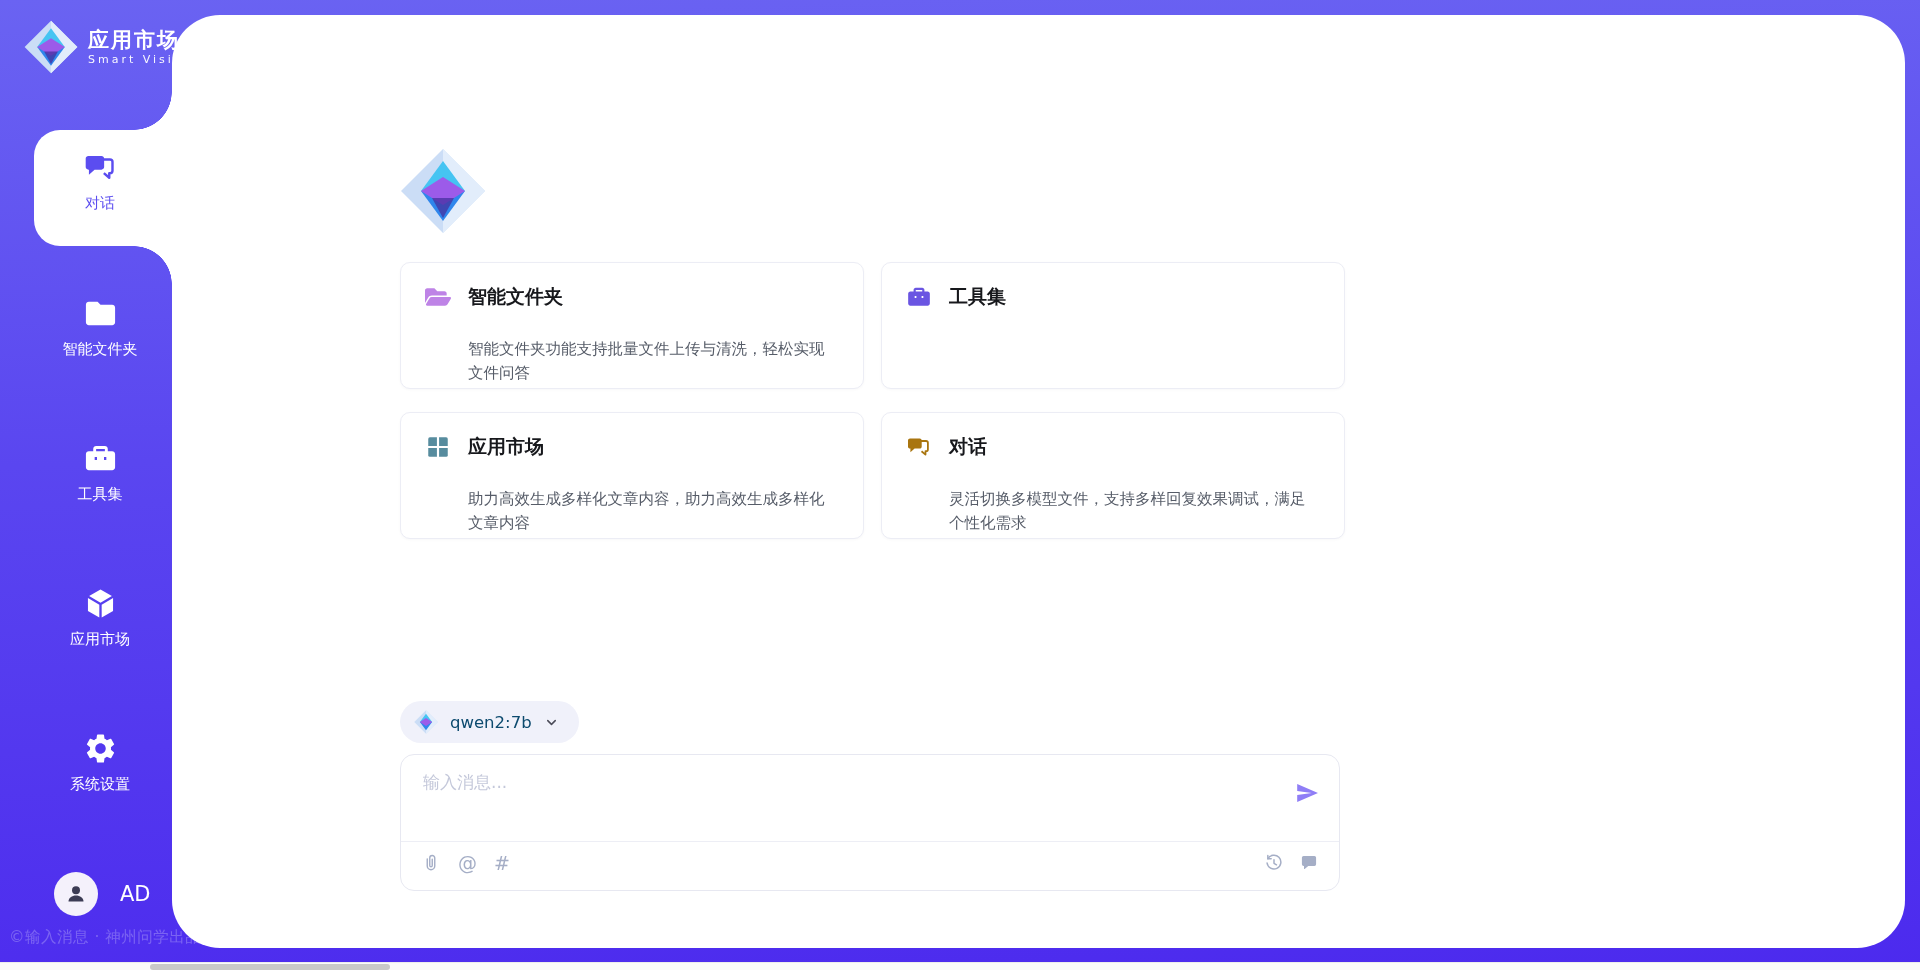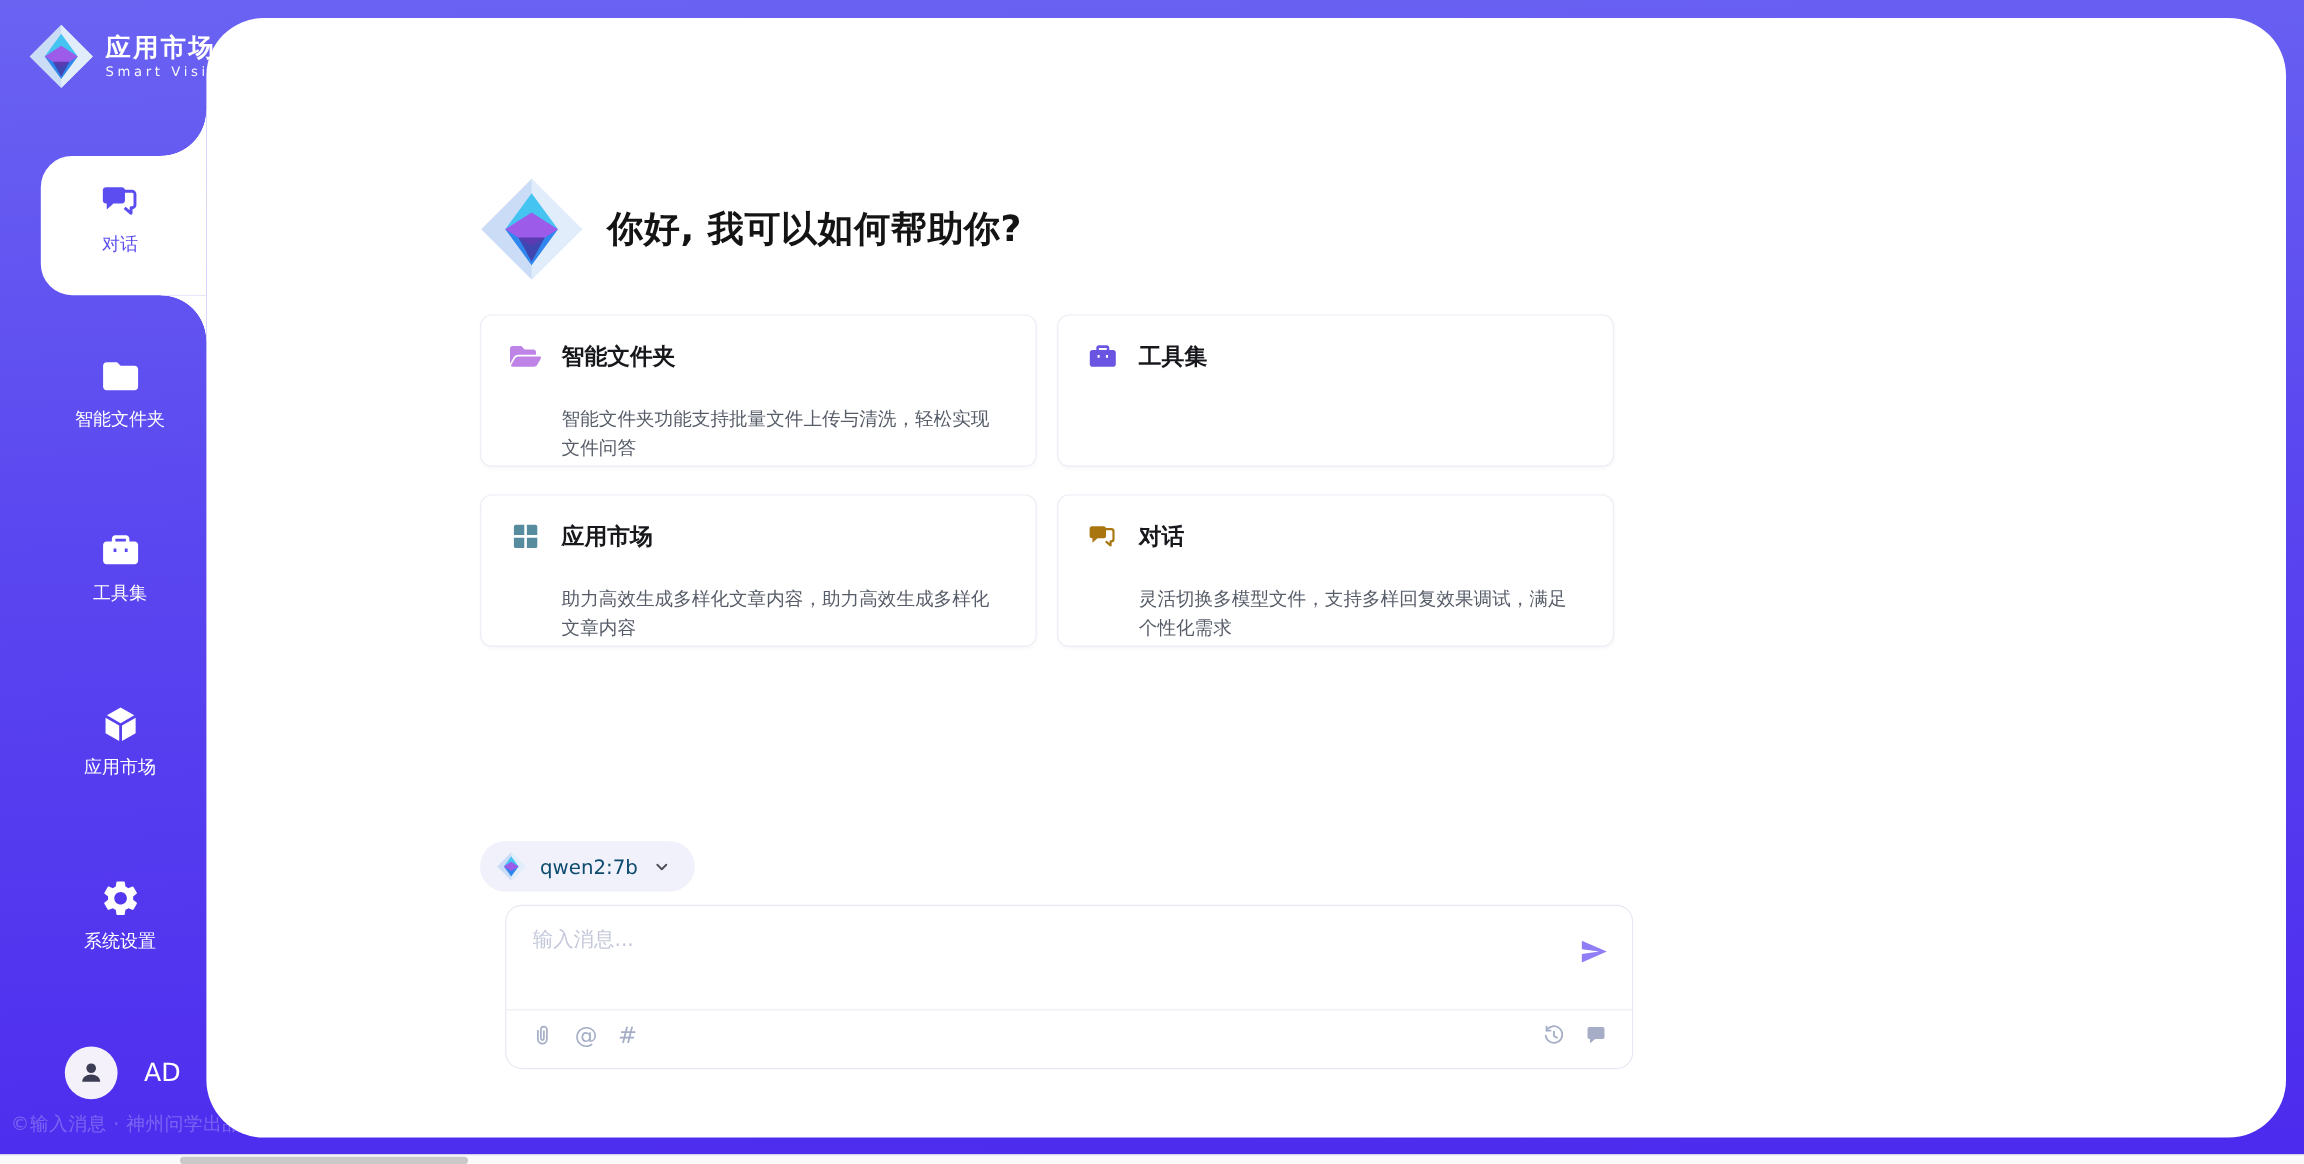--- a/index.html
+++ b/index.html
@@ -63,21 +63,21 @@
   .model-pill {
     position:absolute; left:400px; top:701px; height:42px; padding:0 20px 0 14px;
     display:flex; align-items:center; gap:12px; background:#F0F1FA; border-radius:21px; cursor:pointer;
   }
   .model-pill .pill-logo { width:24px; height:24px; }
   .model-name { font-size:16.5px; color:#0c4a6e; }
   .model-chevron { width:15px; height:15px; }
 
   .composer {
     position:absolute; left:400px; top:754px; width:940px; height:137px;
-    background:#fff; border:1px solid #E7E8F1; border-radius:14px;margin-left:21px;
+    background:#fff; border:1px solid #E7E8F1; border-radius:14px;
   }
   .composer textarea {
     position:absolute; left:22px; top:16px; width:850px; height:62px;
     border:none; outline:none; resize:none; font-family:inherit;
     font-size:17px; color:#333; background:transparent;
   }
   .composer textarea::placeholder { color:#C4C8DA; }
   .send-btn { position:absolute; right:20px; top:26px; width:24px; height:24px; cursor:pointer; }
   .composer-divider { position:absolute; left:0; right:0; top:86px; border-top:1px solid #EDEEF5; }
   .composer-tools { position:absolute; left:20px; top:98px; display:flex; align-items:center; gap:17px; color:#A5AEC6; }
@@ -163,21 +163,20 @@
 
 <div class="hero">
   <svg viewBox="0 0 86 86">
     <polygon points="43,1 85,43 43,85 1,43" fill="#CBDDF6"></polygon>
     <polygon points="43,1 85,43 43,85" fill="#E2EDFB"></polygon>
     <polygon points="43,13 65,43 21,43" fill="#45C4F2"></polygon>
     <polygon points="21,43 65,43 43,73" fill="#2F86EC"></polygon>
     <polygon points="43,29 65,43 43,57 21,43" fill="#9C5BE9"></polygon>
     <polygon points="32,50 54,50 43,70" fill="#45309F" opacity=".75"></polygon>
   </svg>
-  <div class="hero-title">你好, 我可以如何帮助你?</div>
 </div>
 
 <div class="cards">
 
   <div class="card">
     <div class="card-head">
       <svg viewBox="0 0 576 512">
         <path d="M572.694 292.093L500.27 416.248A63.997 63.997 0 0 1 444.989 448H45.025c-18.523 0-30.064-20.093-20.731-36.093l72.424-124.155A64 64 0 0 1 152 256h399.964c18.523 0 30.064 20.093 20.73 36.093zM152 224h328v-48c0-26.51-21.49-48-48-48H272l-64-64H48C21.49 64 0 85.49 0 112v278.046l69.077-118.418C86.214 242.25 118.01 224 152 224z" fill="#BE83E6"></path>
       </svg>
       <span class="card-title">智能文件夹</span>

